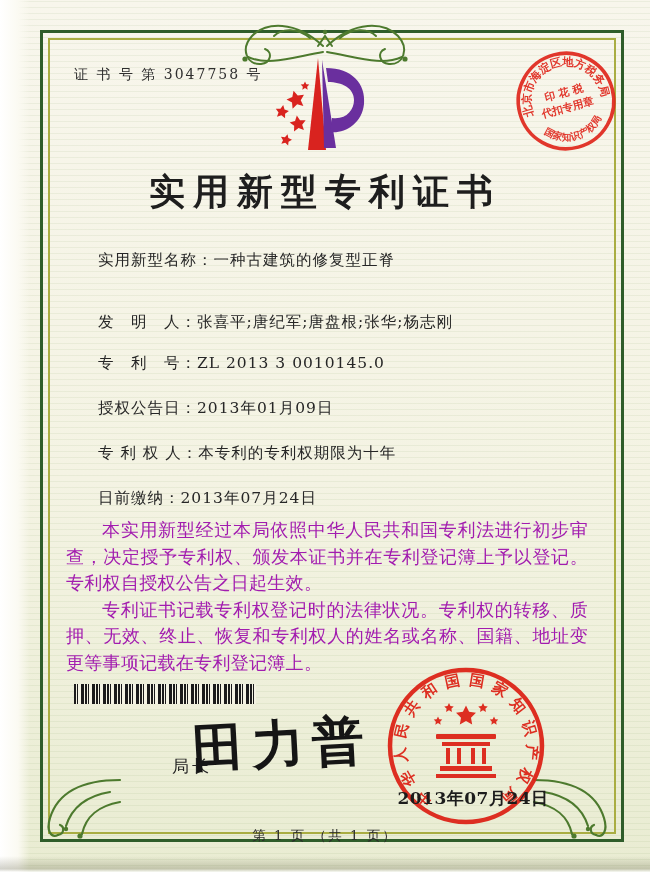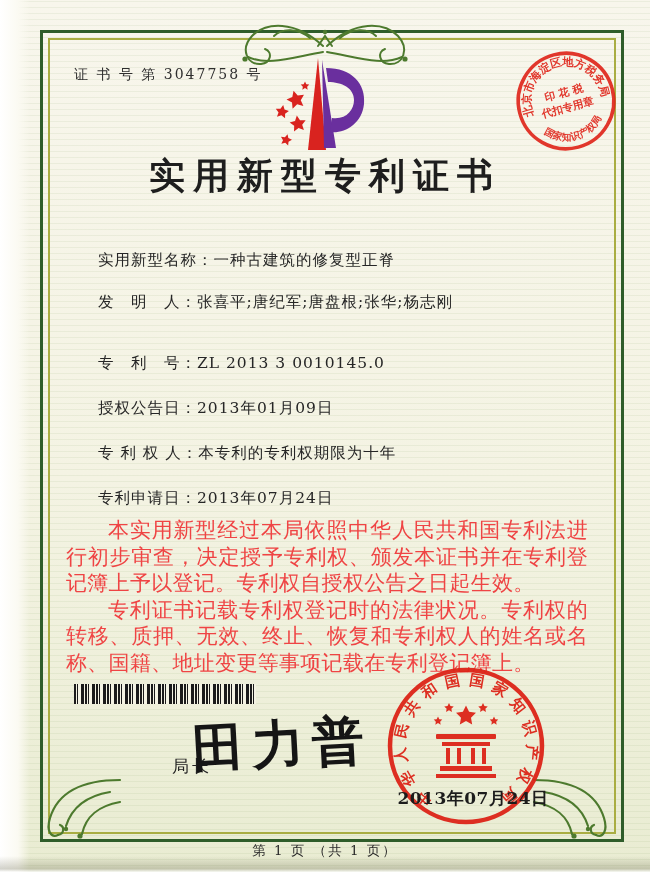--- a/index.html
+++ b/index.html
@@ -35,32 +35,32 @@
   .flourish-corner{position:absolute;width:88px;height:72px;}
   .flourish-corner.left{left:36px;top:772px;}
   .flourish-corner.right{left:530px;top:772px;transform:scaleX(-1);}
 
   .cert-number{
     position:absolute;left:74px;top:66px;
     font-size:14px;letter-spacing:2px;color:#2e2e2e;text-align:center;
   }
   .logo{position:absolute;left:272px;top:54px;width:96px;height:102px;}
   .title{
-    position:absolute;left:0;right:0;top:152px;text-align:center;
+    position:absolute;left:0;right:0;top:168px;text-align:center;
     font-size:36px;font-weight:bold;letter-spacing:8px;color:#1e1e1e;
   }
   .field{
     position:absolute;left:84px;width:480px;
     font-size:15.5px;color:#262626;letter-spacing:1px;white-space:nowrap;margin-left:14px;
   }
-  .f0{top:250px;} .f1{top:292px;} .f2{top:353px;}
+  .f0{top:250px;} .f1{top:312px;} .f2{top:353px;}
   .f3{top:398px;} .f4{top:443px;} .f5{top:488px;}
   .paragraphs{
     position:absolute;left:66px;top:517px;width:522px;
-    font-size:21px;line-height:26.5px;color:#ef4444;text-align:justify;
+    font-size:18px;line-height:26.5px;color:#a21caf;text-align:justify;
   }
   .paragraphs p{margin:0;text-indent:2em;letter-spacing:0.3px;}
   .barcode{
     position:absolute;left:74px;top:684px;width:182px;height:20px;
     background:repeating-linear-gradient(90deg,
       #1b1b1b 0px,#1b1b1b 2px,#f4f3e3 2px,#f4f3e3 3px,
       #1b1b1b 3px,#1b1b1b 4px,#f4f3e3 4px,#f4f3e3 7px,
       #1b1b1b 7px,#1b1b1b 10px,#f4f3e3 10px,#f4f3e3 11px);
   }
   .sig-title{
@@ -79,21 +79,21 @@
   }
   .official-seal{
     position:absolute;left:378px;top:658px;width:176px;height:176px;opacity:0.95;
   }
   .seal-date{
     position:absolute;left:388px;top:787px;width:170px;text-align:center;
     font-size:17px;font-weight:bold;color:#1c1c1c;letter-spacing:0.5px;z-index:5;
   }
   .footer{
     position:absolute;left:0;right:0;top:827px;text-align:center;
-    font-size:13.5px;color:#2b2b2b;letter-spacing:2px;margin-top:15px;
+    font-size:13.5px;color:#2b2b2b;letter-spacing:2px;
   }
   svg text{font-family:"DejaVu Serif","Liberation Serif",serif;}
 </style>
 </head>
 <body>
 
 <div class="texture"></div>
 <div class="scan-edge-left"></div>
 
 <div class="frame-outer"></div>
@@ -175,21 +175,21 @@
   <text x="60" y="70" text-anchor="middle" font-size="10.5" font-weight="bold" fill="#e0271c">代扣专用章</text>
 </svg>
 
 <div class="title">实用新型专利证书</div>
 
 <div class="field f0"><span>实用新型名称：</span><span>一种古建筑的修复型正脊</span></div>
 <div class="field f1"><span>发　明　人：</span><span>张喜平;唐纪军;唐盘根;张华;杨志刚</span></div>
 <div class="field f2"><span>专　利　号：</span><span>ZL 2013 3 0010145.0</span></div>
 <div class="field f3"><span>授权公告日：</span><span>2013年01月09日</span></div>
 <div class="field f4"><span>专 利 权 人：</span><span>本专利的专利权期限为十年</span></div>
-<div class="field f5"><span>专利申请日：</span><span>2013年07月24日</span></div>
+<div class="field f5"><span>日前缴纳：</span><span>2013年07月24日</span></div>
 
 <div class="paragraphs">
   <p>本实用新型经过本局依照中华人民共和国专利法进行初步审查，决定授予专利权、颁发本证书并在专利登记簿上予以登记。专利权自授权公告之日起生效。</p>
   <p>专利证书记载专利权登记时的法律状况。专利权的转移、质押、无效、终止、恢复和专利权人的姓名或名称、国籍、地址变更等事项记载在专利登记簿上。</p>
 </div>
 
 <div class="barcode"></div>
 
 <div class="sig-title">局长</div>
 <div class="sig-name">田力普</div>

